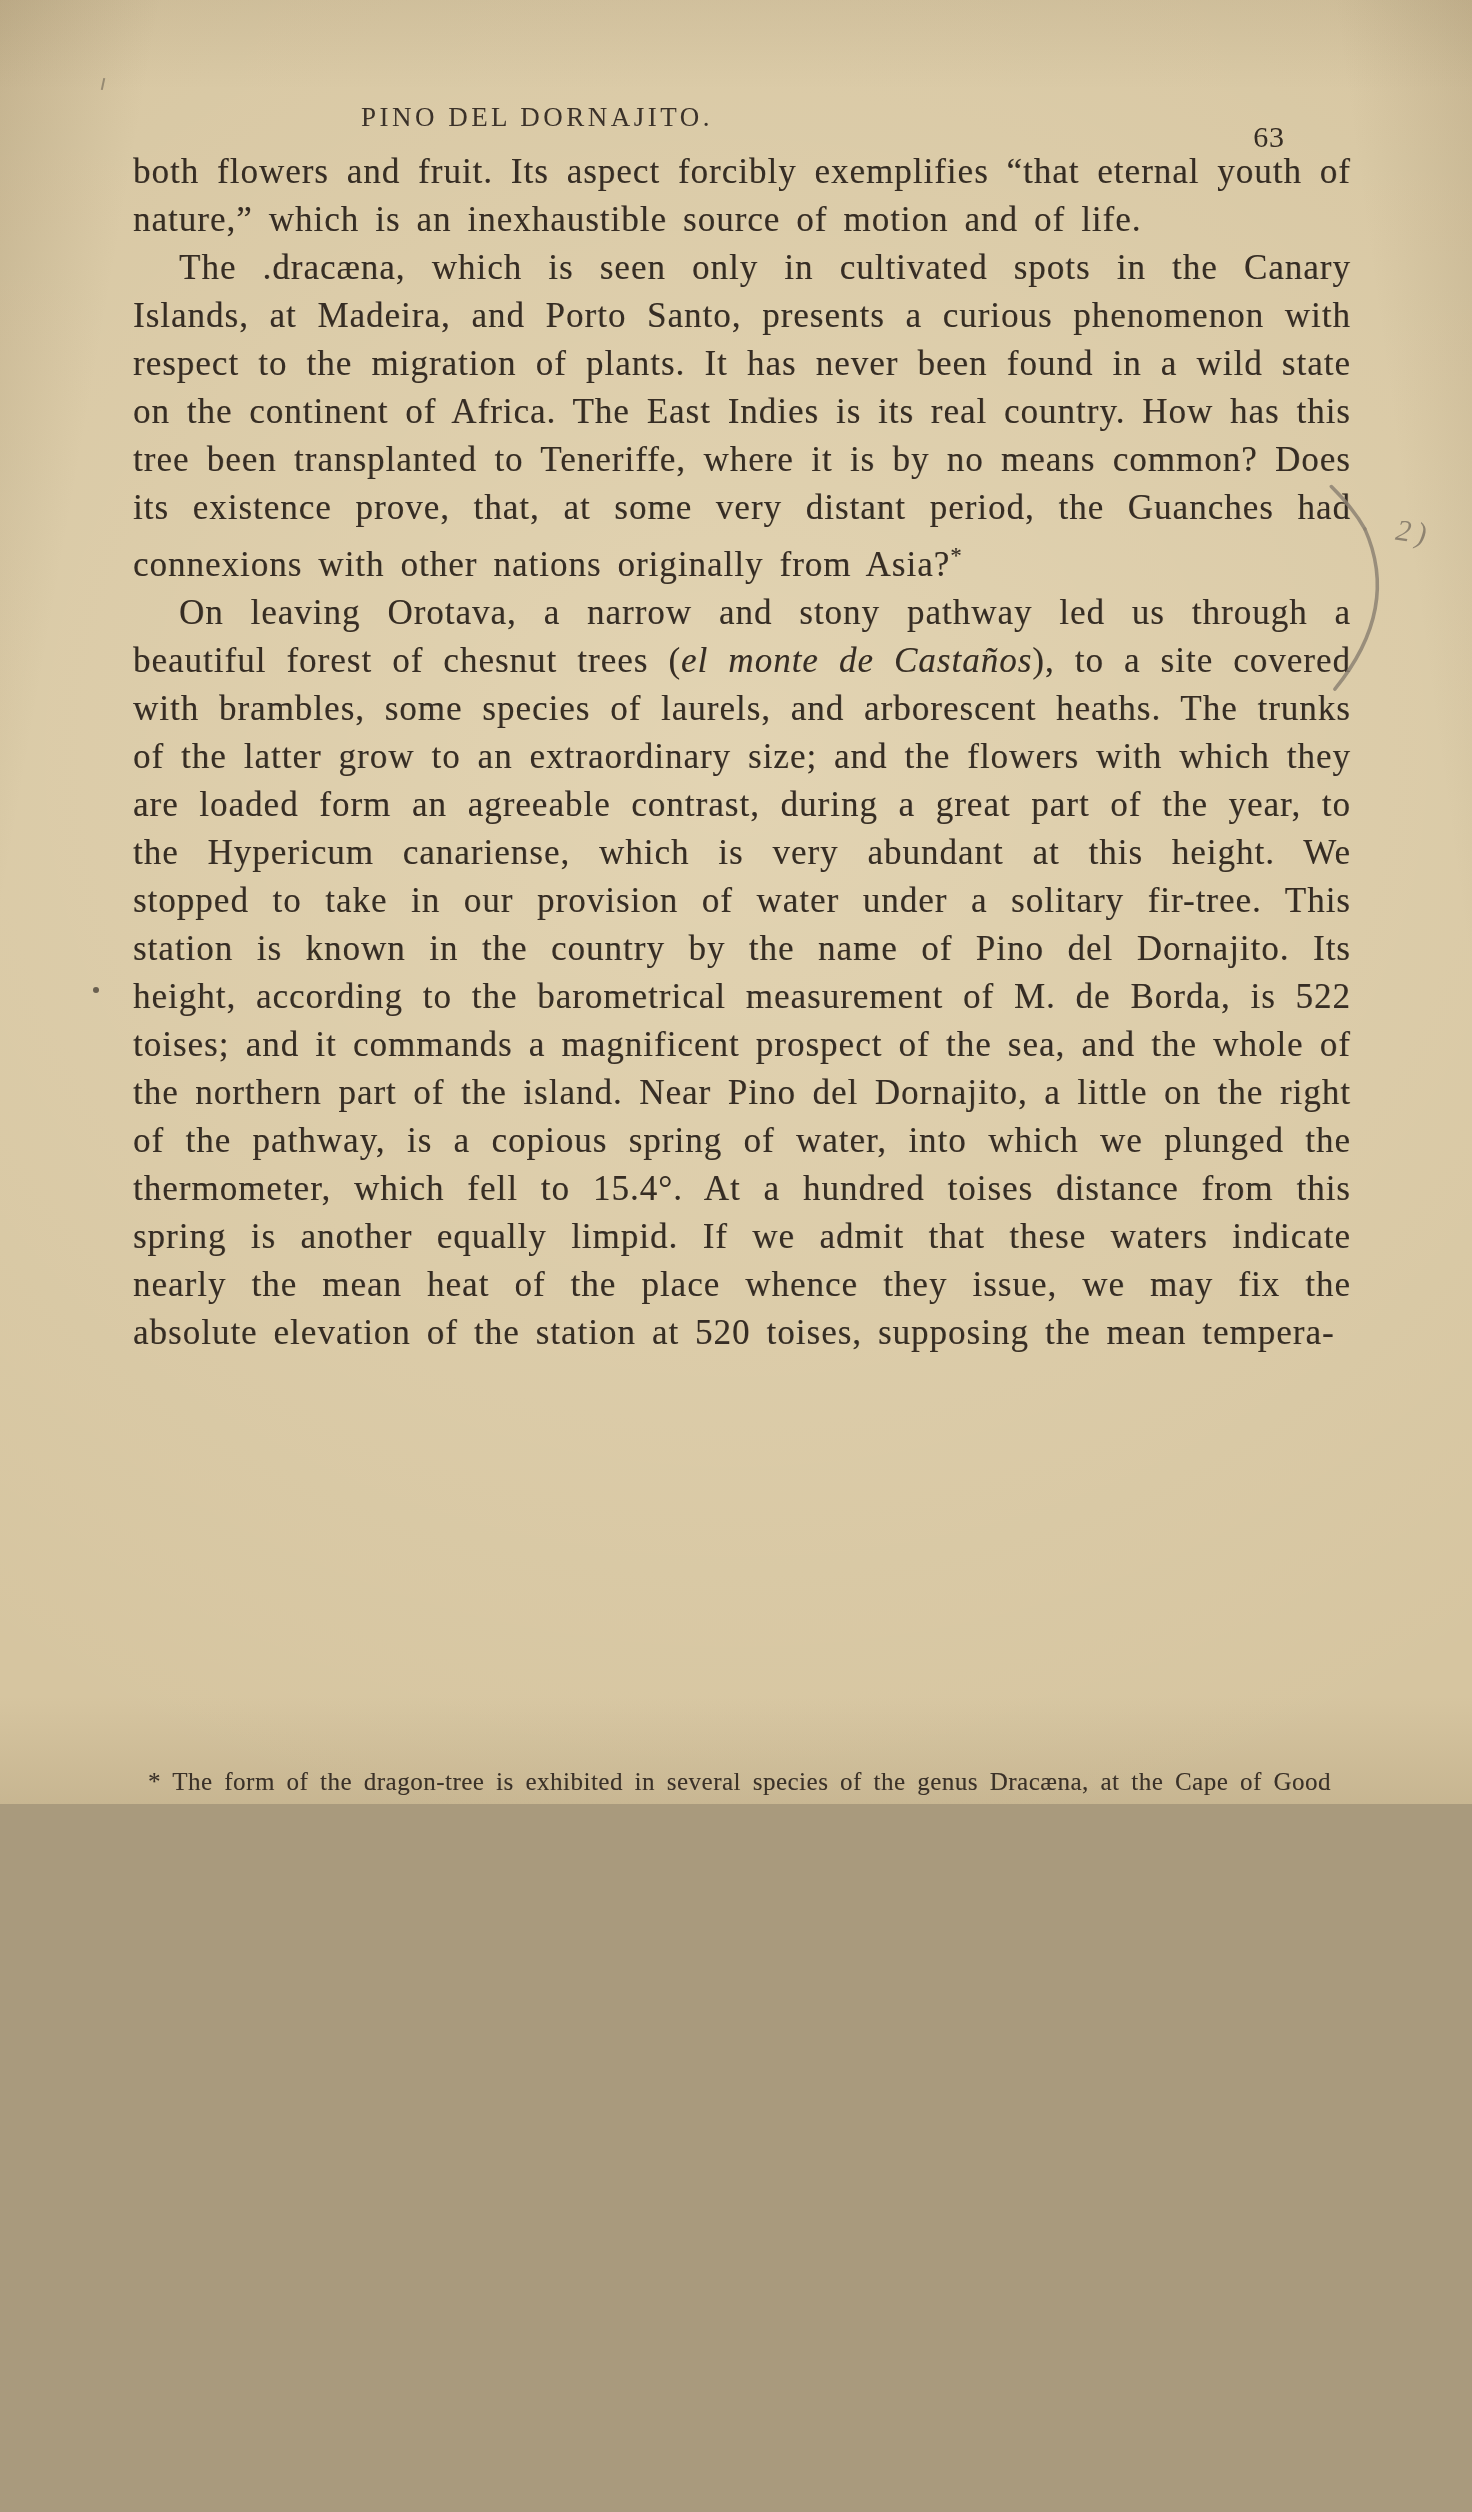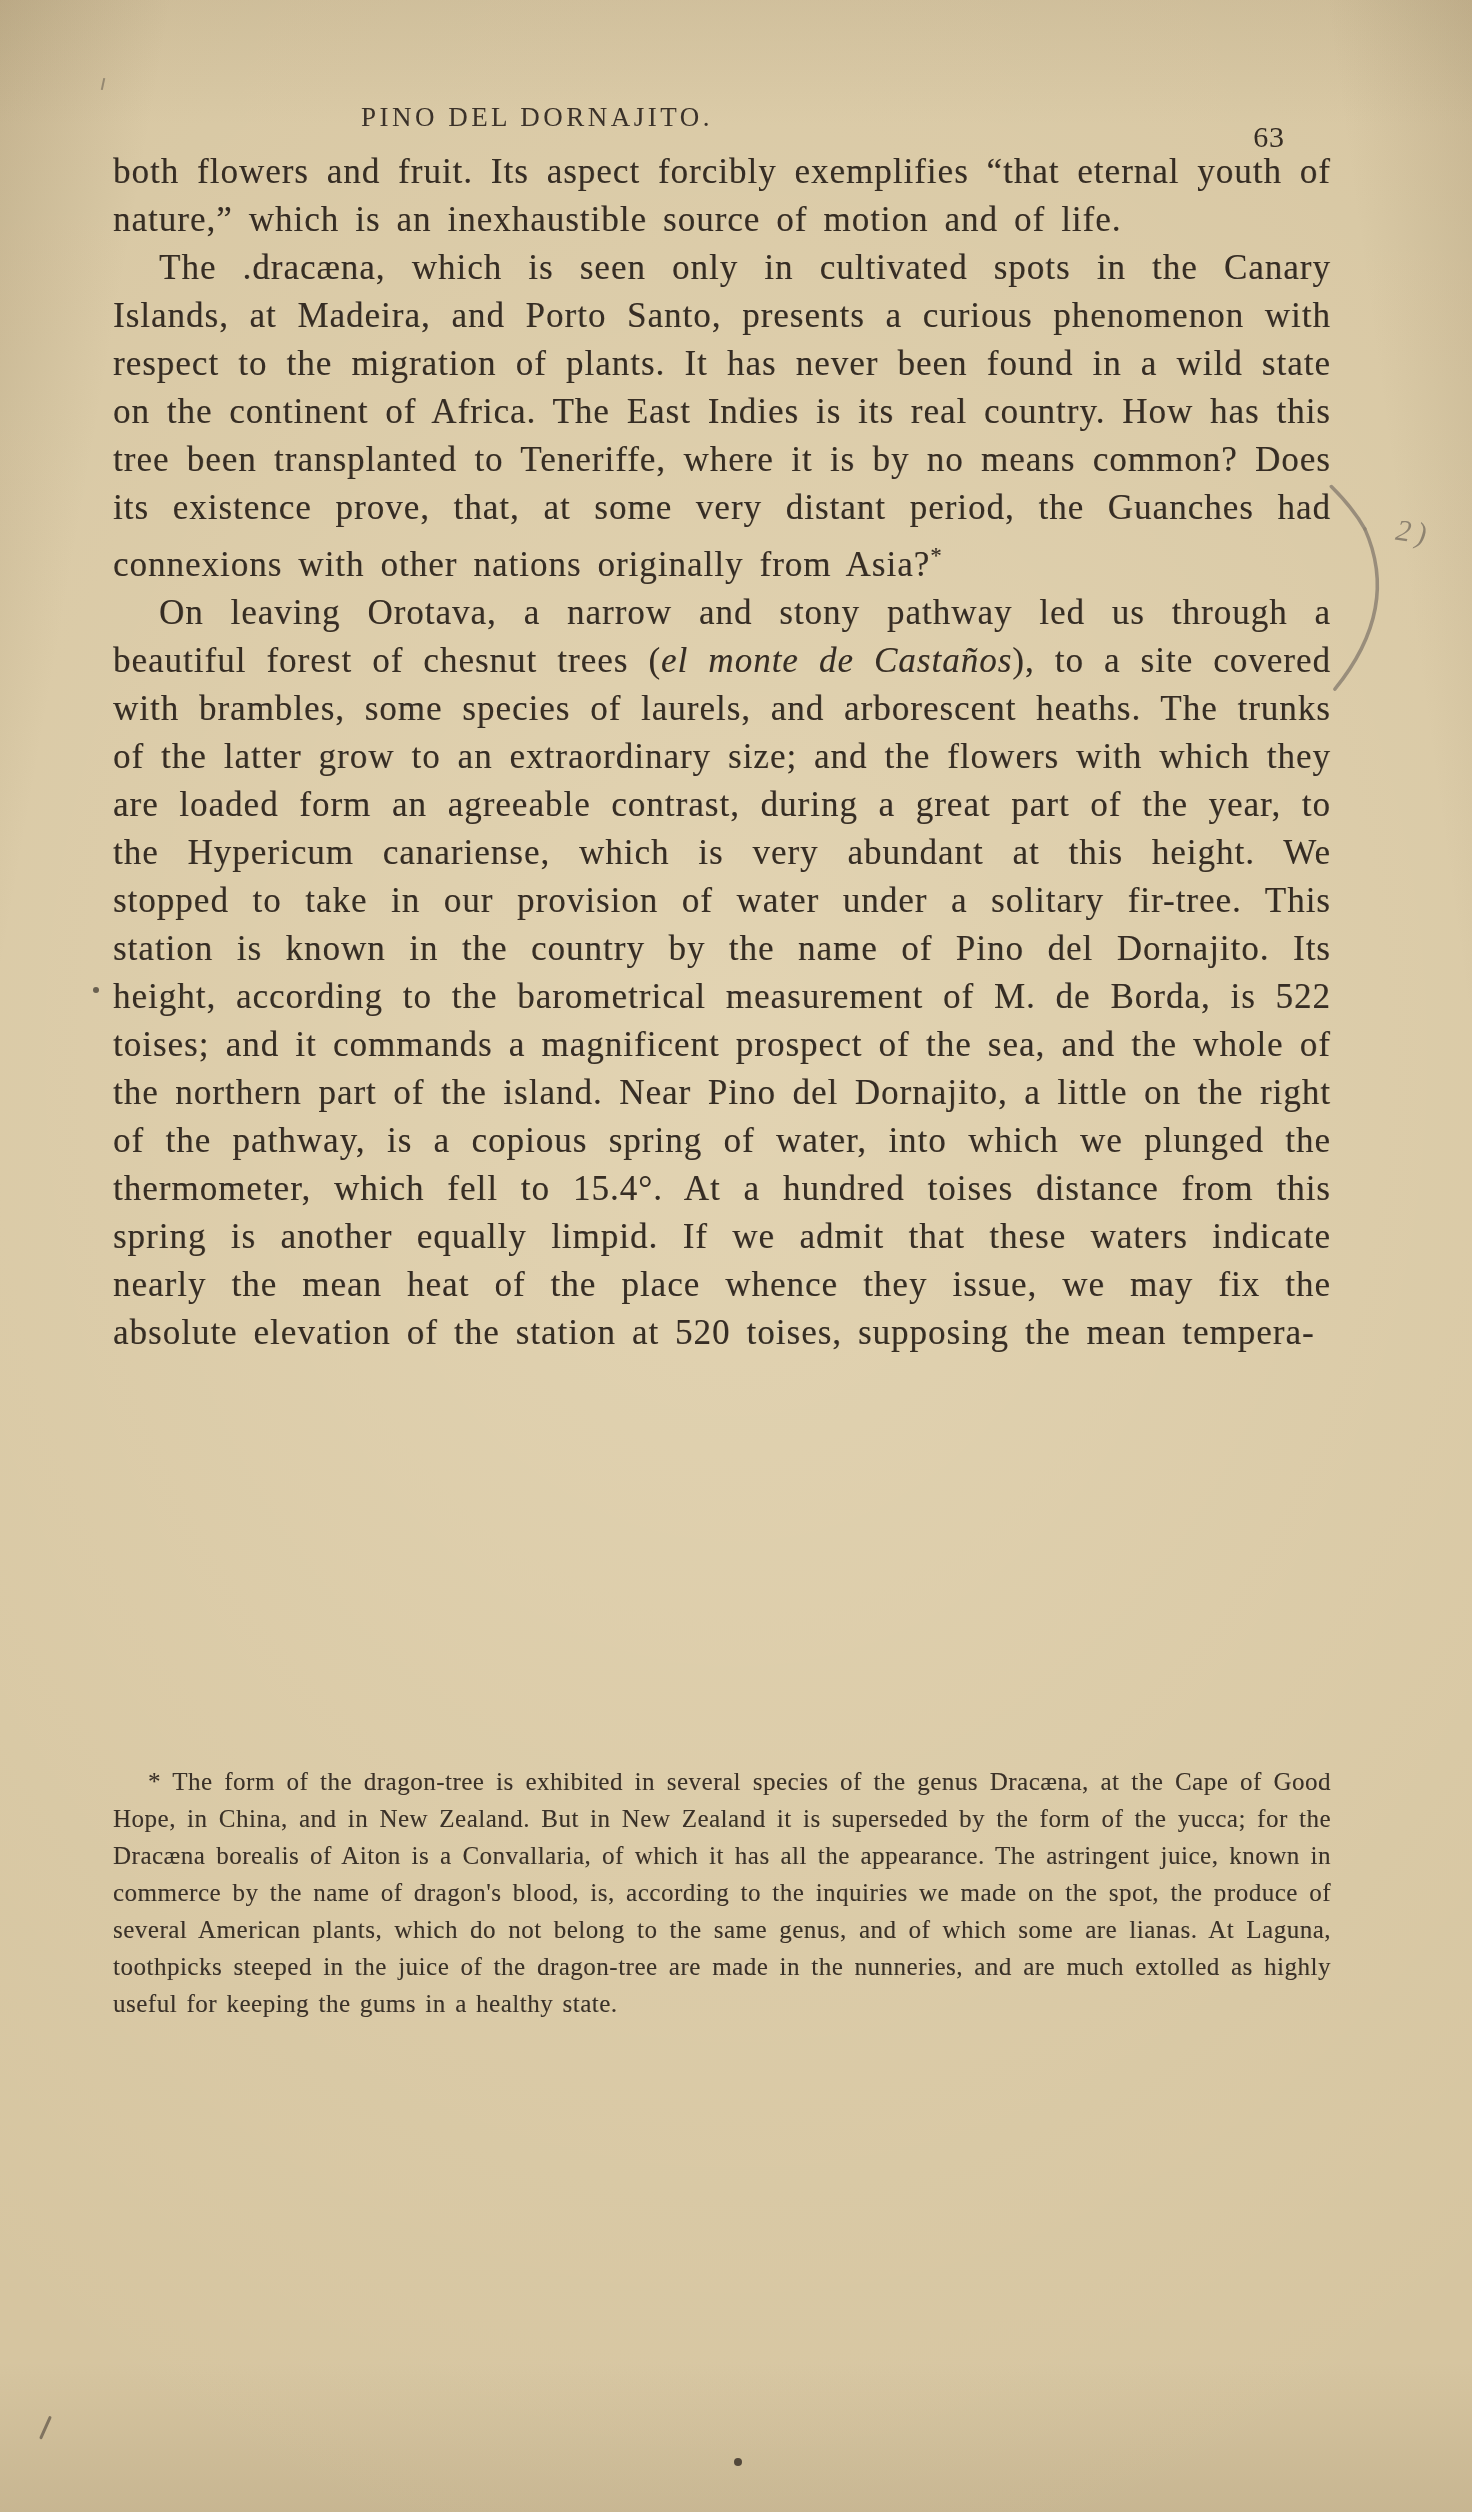--- a/index.html
+++ b/index.html
@@ -3,21 +3,21 @@
 <meta charset="utf-8">
 <style>
   * { margin:0; padding:0; box-sizing:border-box; }
   html,body { width:1472px; height:2512px; }
   body {
     font-family: "Liberation Serif", "DejaVu Serif", serif;
     background:#a99a7d;
   }
   .page {
     position:relative;
-    width:1472px; height:2512px;
+    width:1472px; height:1804px;
     overflow:hidden;
     color:#362d24;
     background:
       radial-gradient(ellipse 130% 95% at 50% 42%, rgba(255,246,222,0.30), rgba(255,246,222,0) 65%),
       linear-gradient(100deg, rgba(110,88,55,0.20), rgba(110,88,55,0) 9%),
       linear-gradient(262deg, rgba(110,88,55,0.16), rgba(110,88,55,0) 8%),
       linear-gradient(0deg, rgba(110,88,55,0.14), rgba(110,88,55,0) 6%),
       linear-gradient(180deg, rgba(110,88,55,0.10), rgba(110,88,55,0) 5%),
       #d6c5a0;
   }
@@ -37,20 +37,21 @@
 
   .bodytext {
     top:148px;
     font-size:35px;
     line-height:48px;
     letter-spacing:1px;
     word-spacing:6.2px;
     text-align:justify;
     color:#362d24;
     text-shadow: 0.4px 0.4px 0 rgba(54,45,36,0.35);
+    margin-left: 20px;
   }
   .bodytext p.indent { text-indent:46px;font-family:Liberation Serif, serif; }
   .bodytext p.noindent { text-indent:0; }
 
   .footnote {
     top:1763px;
     font-size:25px;
     line-height:37px;
     letter-spacing:0.5px;
     word-spacing:2.6px;

